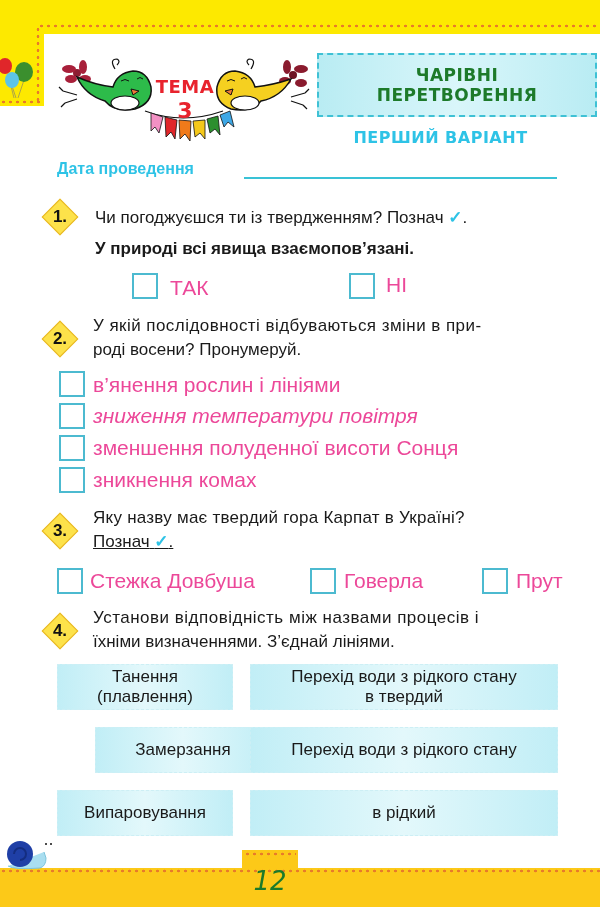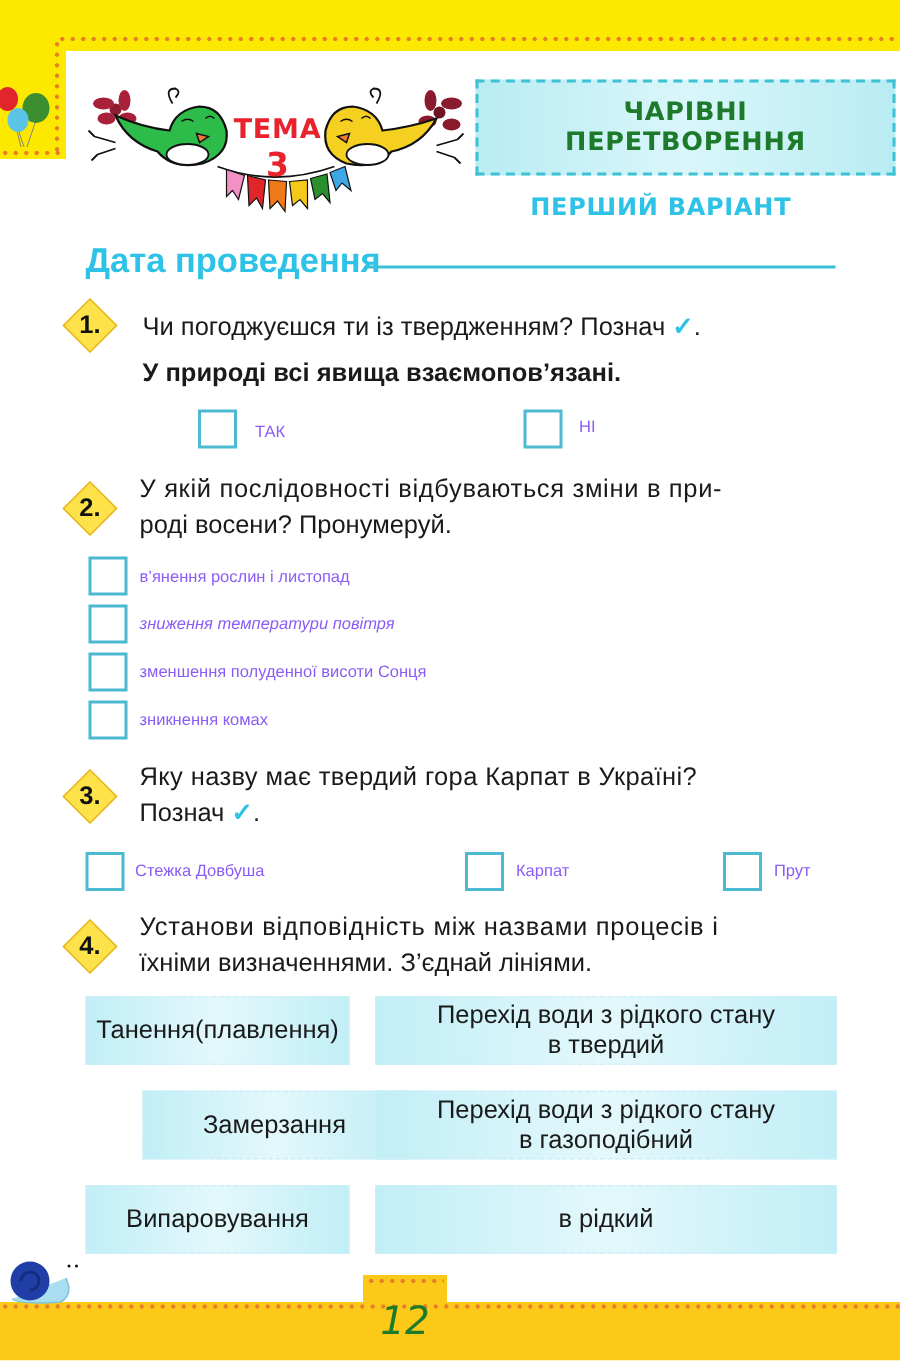--- a/index.html
+++ b/index.html
@@ -28,34 +28,34 @@
     color: #e8232d; font-weight: bold; font-family: "DejaVu Sans", sans-serif; font-size: 22px; }
 
   .theme-box { position: absolute; left: 317px; top: 53px; width: 280px; height: 64px;
     background: linear-gradient(90deg, #b9ecf3 0%, #d9f6fa 50%, #b9ecf3 100%);
     border: 2px dashed #3fc1d5; display: flex; flex-direction: column; align-items: center; justify-content: center; }
   .theme-title { color: #1d7a2a; font-weight: bold; font-family: "DejaVu Sans", sans-serif; font-size: 17px; line-height: 20px; text-align: center; letter-spacing: 0.5px; }
   .variant { position: absolute; left: 317px; top: 128px; width: 247px; text-align: center;
     color: #2ec3e6; font-weight: bold; font-family: "DejaVu Sans", sans-serif; font-size: 16px; letter-spacing: 0.5px; }
 
   .date-row { position: absolute; left: 57px; top: 160px; width: 500px; height: 22px; }
-  .date-label { position: absolute; left: 0; top: 0; color: #2ec3e6; font-weight: bold; font-size: 23px; }
+  .date-label { position: absolute; left: 0; top: 0; color: #2ec3e6; font-weight: bold; font-size: 16px; }
   .date-line { position: absolute; left: 187px; top: 17px; width: 313px; height: 2px; background: #39c2d6; }
 
   
   .qbadge { position: absolute; width: 36px; height: 36px; }
   .qbadge .diamond { position: absolute; left: 5px; top: 5px; width: 26px; height: 26px; background: #fde24a;
     transform: rotate(45deg); border: 1px solid #e8b624; }
   .qbadge .qnum { position: absolute; left: 0; top: 8px; width: 36px; text-align: center; font-weight: bold; font-size: 17px; color: #111; }
 
   .qtext { position: absolute; font-size: 17px; line-height: 23px; color: #1a1a1a; }
   .check { color: #2ec3e6; font-weight: bold; }
 
   .cbox { position: absolute; width: 26px; height: 26px; border: 2px solid #4cbad0; background: #fff; }
-  .clabel { position: absolute; font-size: 11px; line-height: 20px; color: #8b5cf6; }
+  .clabel { position: absolute; font-size: 21px; line-height: 20px; color: #ec4899; }
 
   .match { position: absolute; background: linear-gradient(90deg, #c1eef6 0%, #e3f8fb 50%, #c1eef6 100%);
     display: flex; align-items: center; justify-content: center; text-align: center;
     font-size: 17px; line-height: 20px; color: #1a1a1a; border: 1px dashed #cdeff5; }
 
   
   .bottom-band { position: absolute; left: 0; top: 868px; width: 600px; height: 39px; background: #fcc918; }
   .bottom-dots { position: absolute; left: 0; top: 869px; width: 600px; height: 4px;
     background-image: radial-gradient(circle, #e87b2a 1.2px, transparent 1.6px);
     background-size: 7px 4px; background-repeat: repeat-x; }
@@ -158,70 +158,69 @@
 <div class="clabel" style="left:386px; top:275px;">НІ</div>
 
 <div class="qbadge" style="left:42px; top:321px;">
   <div class="diamond"></div>
   <div class="qnum">2.</div>
 </div>
 <div class="qtext" style="left:93px; top:314px; width:470px; letter-spacing:0.45px;">У якій послідовності відбуваються зміни в при-</div>
 <div class="qtext" style="left:93px; top:338px;">роді восени? Пронумеруй.</div>
 
 <div class="cbox" style="left:59px; top:371px;"></div>
-<div class="clabel" style="left:93px; top:375px;">в’янення рослин і листопад</div>
+<div class="clabel" style="left:93px; top:375px;">в’янення рослин і лініями</div>
 <div class="cbox" style="left:59px; top:403px;"></div>
 <div class="clabel" style="left:93px; top:406px;font-style:italic;">зниження температури повітря</div>
 <div class="cbox" style="left:59px; top:435px;"></div>
 <div class="clabel" style="left:93px; top:438px;">зменшення полуденної висоти Сонця</div>
 <div class="cbox" style="left:59px; top:467px;"></div>
 <div class="clabel" style="left:93px; top:470px;">зникнення комах</div>
 
 <div class="qbadge" style="left:42px; top:513px;">
   <div class="diamond"></div>
   <div class="qnum">3.</div>
 </div>
 <div class="qtext" style="left:93px; top:506px; letter-spacing:0.25px;">Яку назву має твердий гора Карпат в Україні?</div>
-<div class="qtext" style="left:93px; top:530px;">
+<div class="qtext" style="left:93px; top:530px;text-decoration:underline;">
   <span>Познач</span>
   <span class="check">✓</span><span>.</span>
 </div>
 
 <div class="cbox" style="left:57px; top:568px;"></div>
 <div class="clabel" style="left:90px; top:571px;">Стежка Довбуша</div>
 <div class="cbox" style="left:310px; top:568px;"></div>
-<div class="clabel" style="left:344px; top:571px;">Карпат</div>
+<div class="clabel" style="left:344px; top:571px;">Говерла</div>
 <div class="cbox" style="left:482px; top:568px;"></div>
 <div class="clabel" style="left:516px; top:571px;">Прут</div>
 
 <div class="qbadge" style="left:42px; top:613px;">
   <div class="diamond"></div>
   <div class="qnum">4.</div>
 </div>
 <div class="qtext" style="left:93px; top:606px; width:470px; letter-spacing:0.5px;">Установи відповідність між назвами процесів і</div>
 <div class="qtext" style="left:93px; top:630px;">їхніми визначеннями. З’єднай лініями.</div>
 
-<div class="match" style="left:57px; top:664px; width:176px; height:46px; ">
+<div class="match" style="left:57px; top:664px; width:176px; height:46px; flex-direction:column;">
   <span>Танення</span>
   <span>(плавлення)</span>
 </div>
 <div class="match" style="left:57px; top:727px; width:176px; height:46px; flex-direction:column;margin-left:38px;">
   <span>Замерзання</span>
 </div>
 <div class="match" style="left:57px; top:790px; width:176px; height:46px; flex-direction:column;">
   <span>Випаровування</span>
 </div>
 
 <div class="match" style="left:250px; top:664px; width:308px; height:46px; flex-direction:column;">
   <span>Перехід води з рідкого стану</span>
   <span>в твердий</span>
 </div>
 <div class="match" style="left:250px; top:727px; width:308px; height:46px; flex-direction:column;">
   <span>Перехід води з рідкого стану</span>
-  <span>в газоподібний</span>
 </div>
 <div class="match" style="left:250px; top:790px; width:308px; height:46px; flex-direction:column;">
   <span>в рідкий</span>
 </div>
 
 <div class="bottom-band"></div>
 <div class="page-tab"></div>
 <div class="bottom-dots"></div>
 <div class="page-tab-dots"></div>
 <div class="page-num">12</div>

